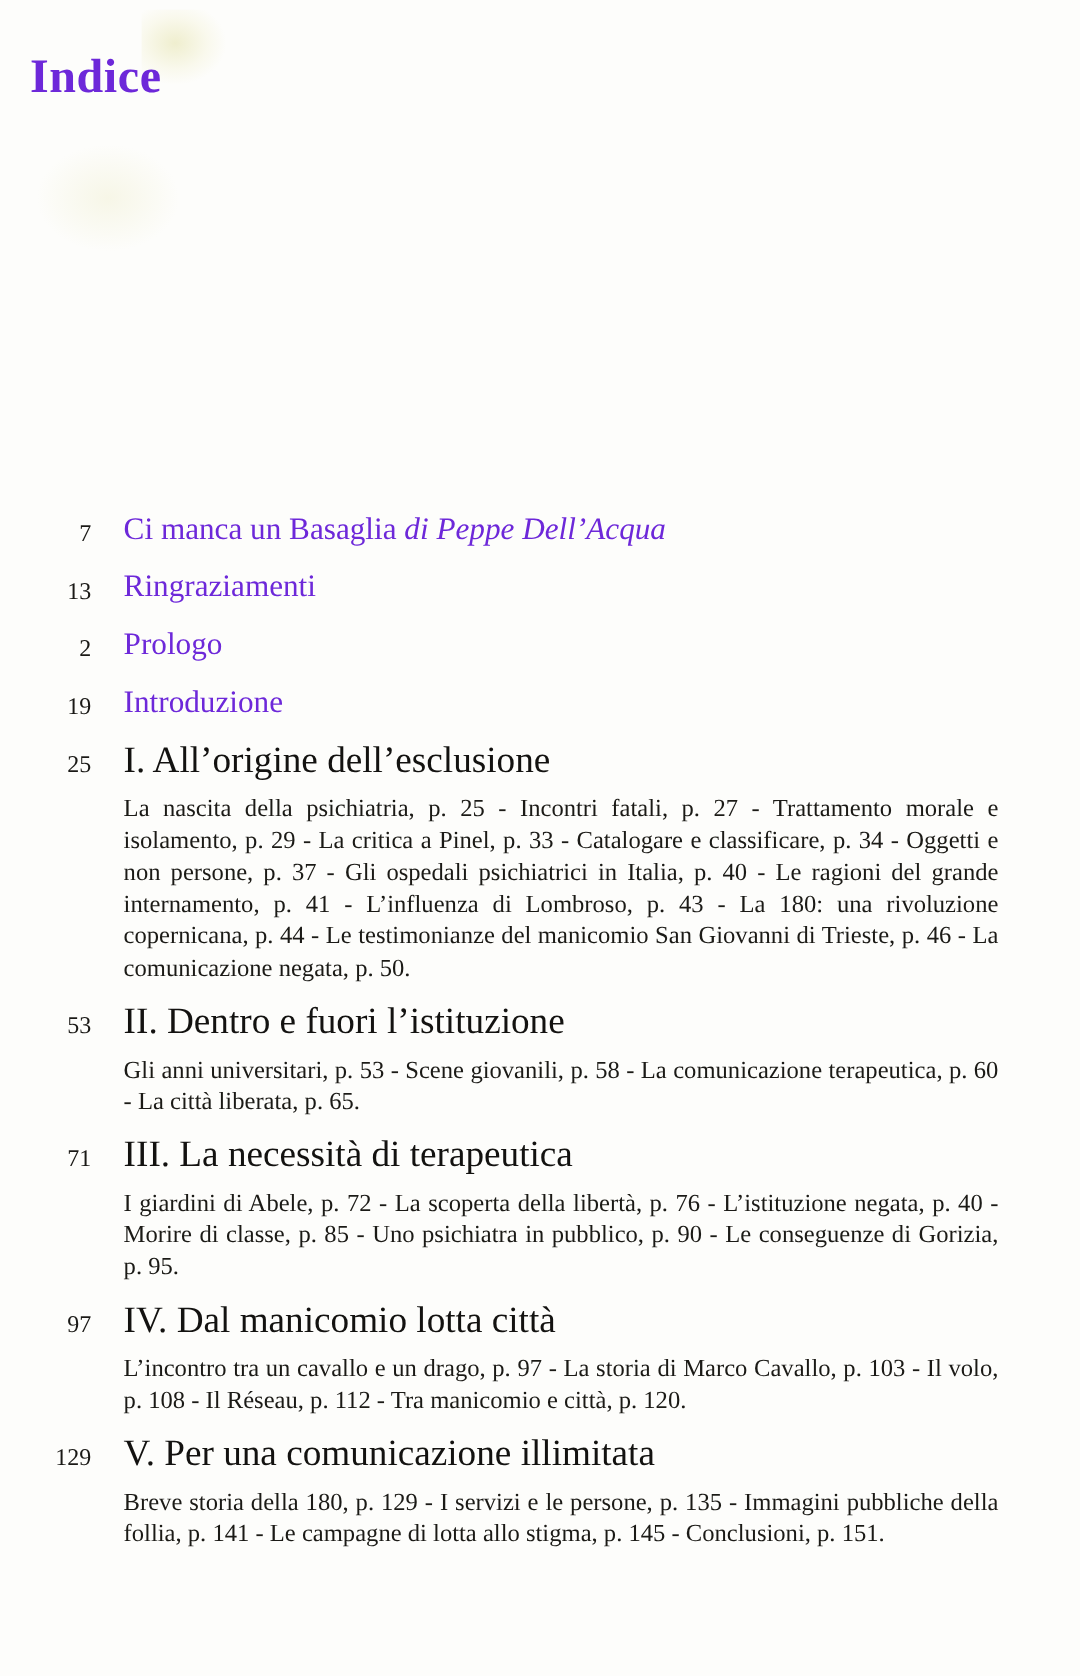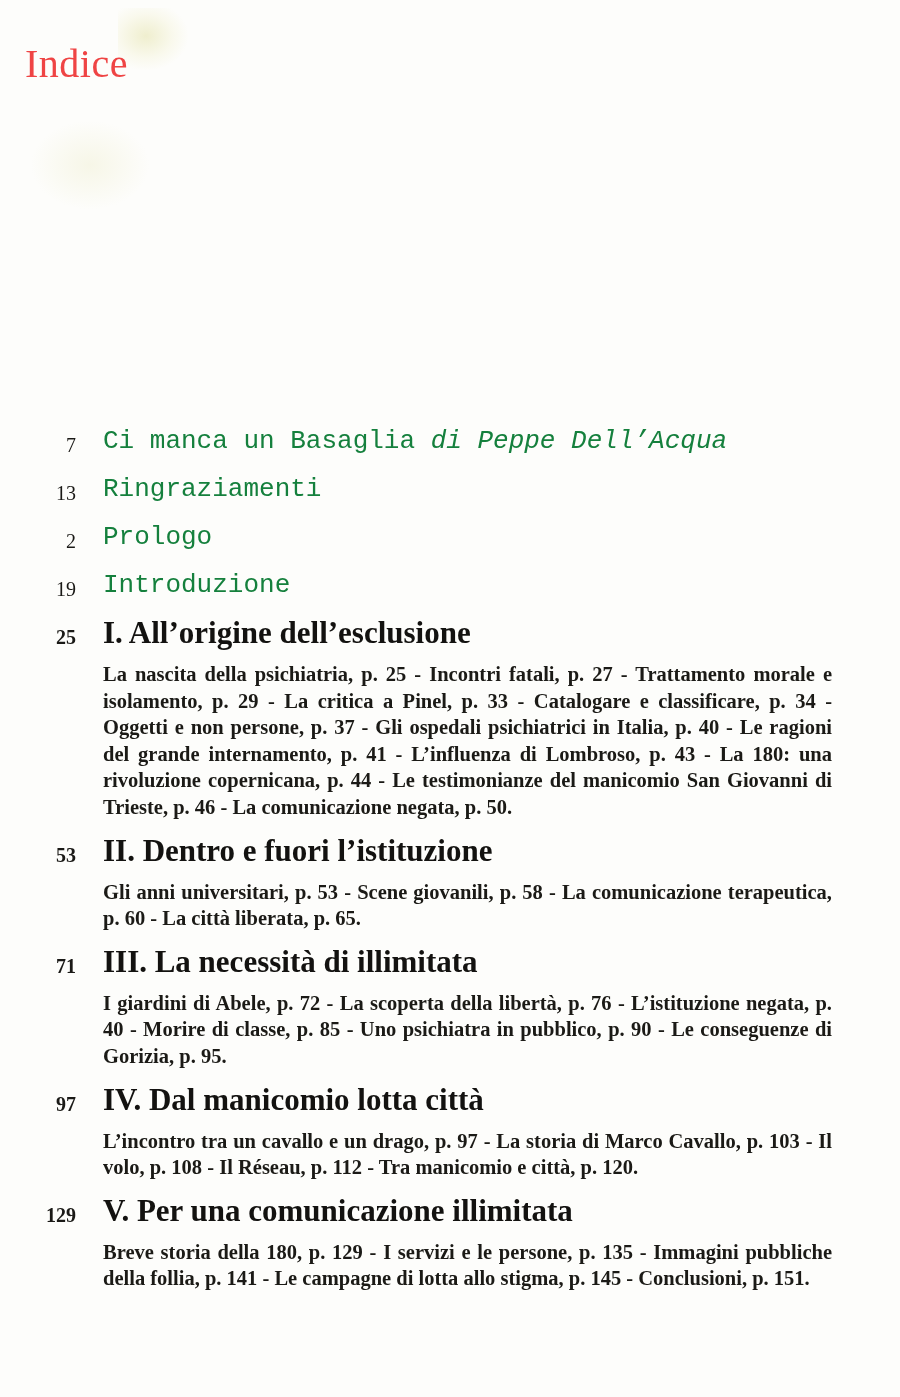--- a/index.html
+++ b/index.html
@@ -36,22 +36,22 @@
     pointer-events: none;
   }
 
   .page-title {
     position: absolute;
     left: 25px;
     top: 14px;
     font-size: 40px;
     line-height: 46px;
     letter-spacing: 0.5px;
-    font-weight: 400;
-    color: #ef4444;
+    font-weight: 700;
+    color: #6d28d9;
   }
 
   .toc {
     position: absolute;
     left: 0;
     top: 424px;
     width: 900px;
   }
 
   .toc-entry {
@@ -74,31 +74,29 @@
   
   .entry-front {
     height: 48px;
   }
   .entry-front .pagenum {
     top: 11px;
   }
   .entry-front .title {
     font-size: 26px;
     line-height: 34px;
-    color: #15803d;
-    font-family: Liberation Mono, monospace;
+    color: #6d28d9;
   }
   .entry-front .title .byline {
     font-style: italic;
   }
 
   
   .entry-chapter {
     margin-bottom: 13px;
-    font-weight: bold;
   }
   .entry-chapter .pagenum {
     top: 11px;
   }
   .entry-chapter .title {
     font-size: 31px;
     line-height: 34px;
     color: #131210;
     margin-bottom: 2px;
   }
@@ -152,21 +150,21 @@
   </div>
 
   <div class="toc-entry entry-chapter">
     <span class="pagenum">53</span>
     <div class="title">II. Dentro e fuori l’istituzione</div>
     <div class="summary">Gli anni universitari, p. 53 - Scene giovanili, p. 58 - La comunicazione terapeutica, p. 60 - La città liberata, p. 65.</div>
   </div>
 
   <div class="toc-entry entry-chapter">
     <span class="pagenum">71</span>
-    <div class="title">III. La necessità di illimitata</div>
+    <div class="title">III. La necessità di terapeutica</div>
     <div class="summary">I giardini di Abele, p. 72 - La scoperta della libertà, p. 76 - L’istituzione negata, p. 40 - Morire di classe, p. 85 - Uno psichiatra in pubblico, p. 90 - Le conseguenze di Gorizia, p. 95.</div>
   </div>
 
   <div class="toc-entry entry-chapter">
     <span class="pagenum">97</span>
     <div class="title">IV. Dal manicomio lotta città</div>
     <div class="summary">L’incontro tra un cavallo e un drago, p. 97 - La storia di Marco Cavallo, p. 103 - Il volo, p. 108 - Il Réseau, p. 112 - Tra manicomio e città, p. 120.</div>
   </div>
 
   <div class="toc-entry entry-chapter">

